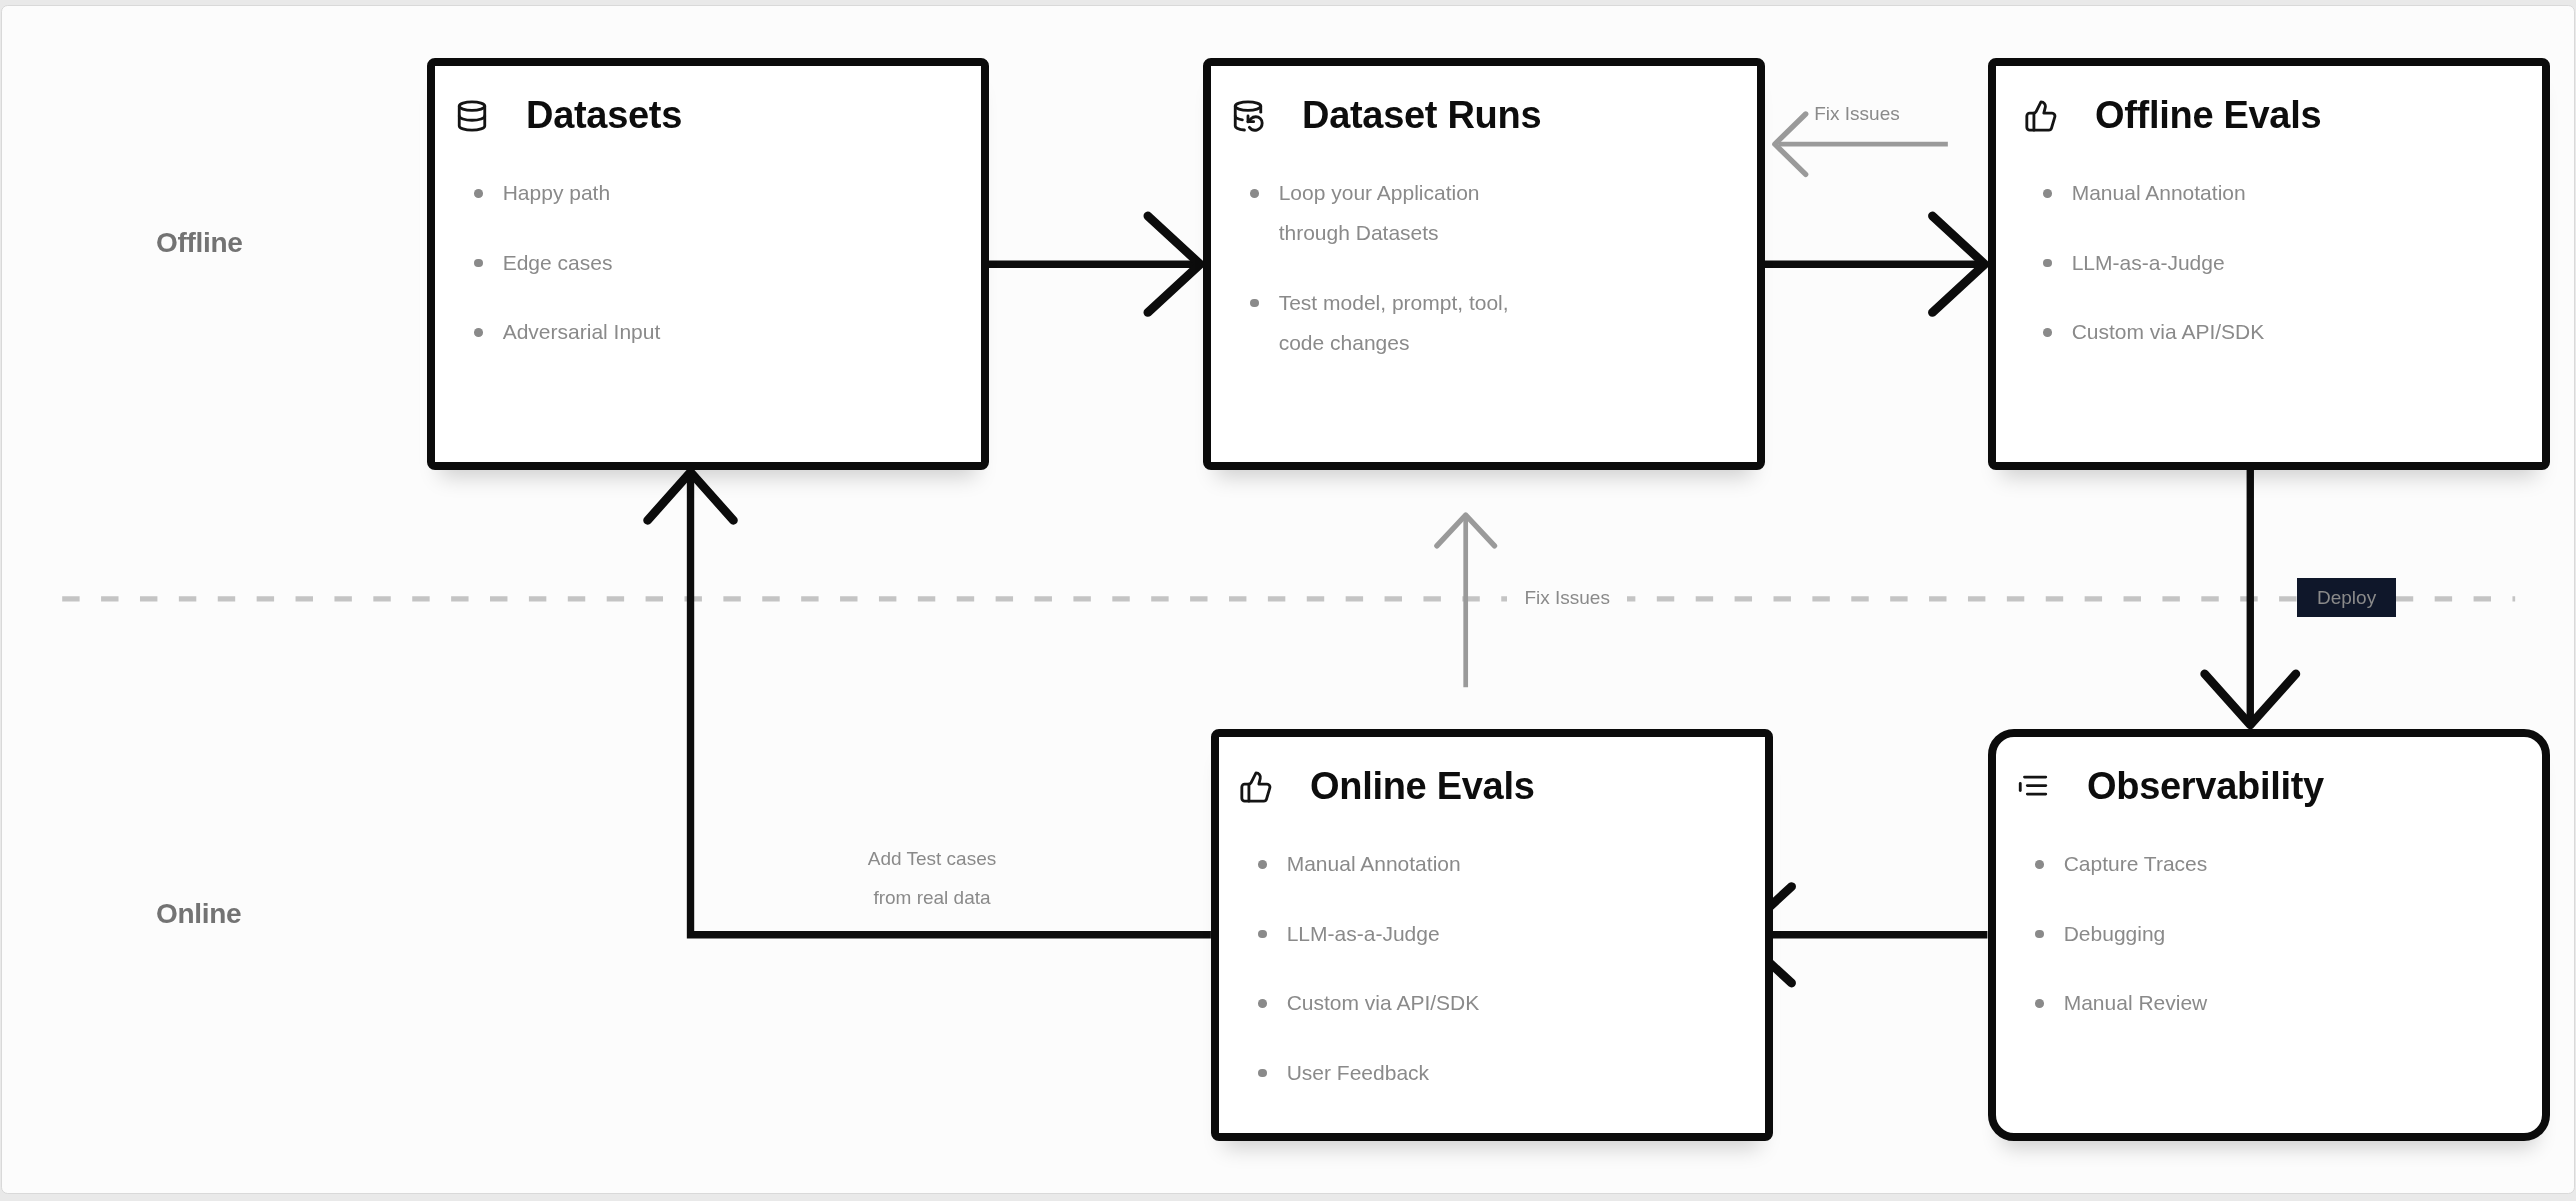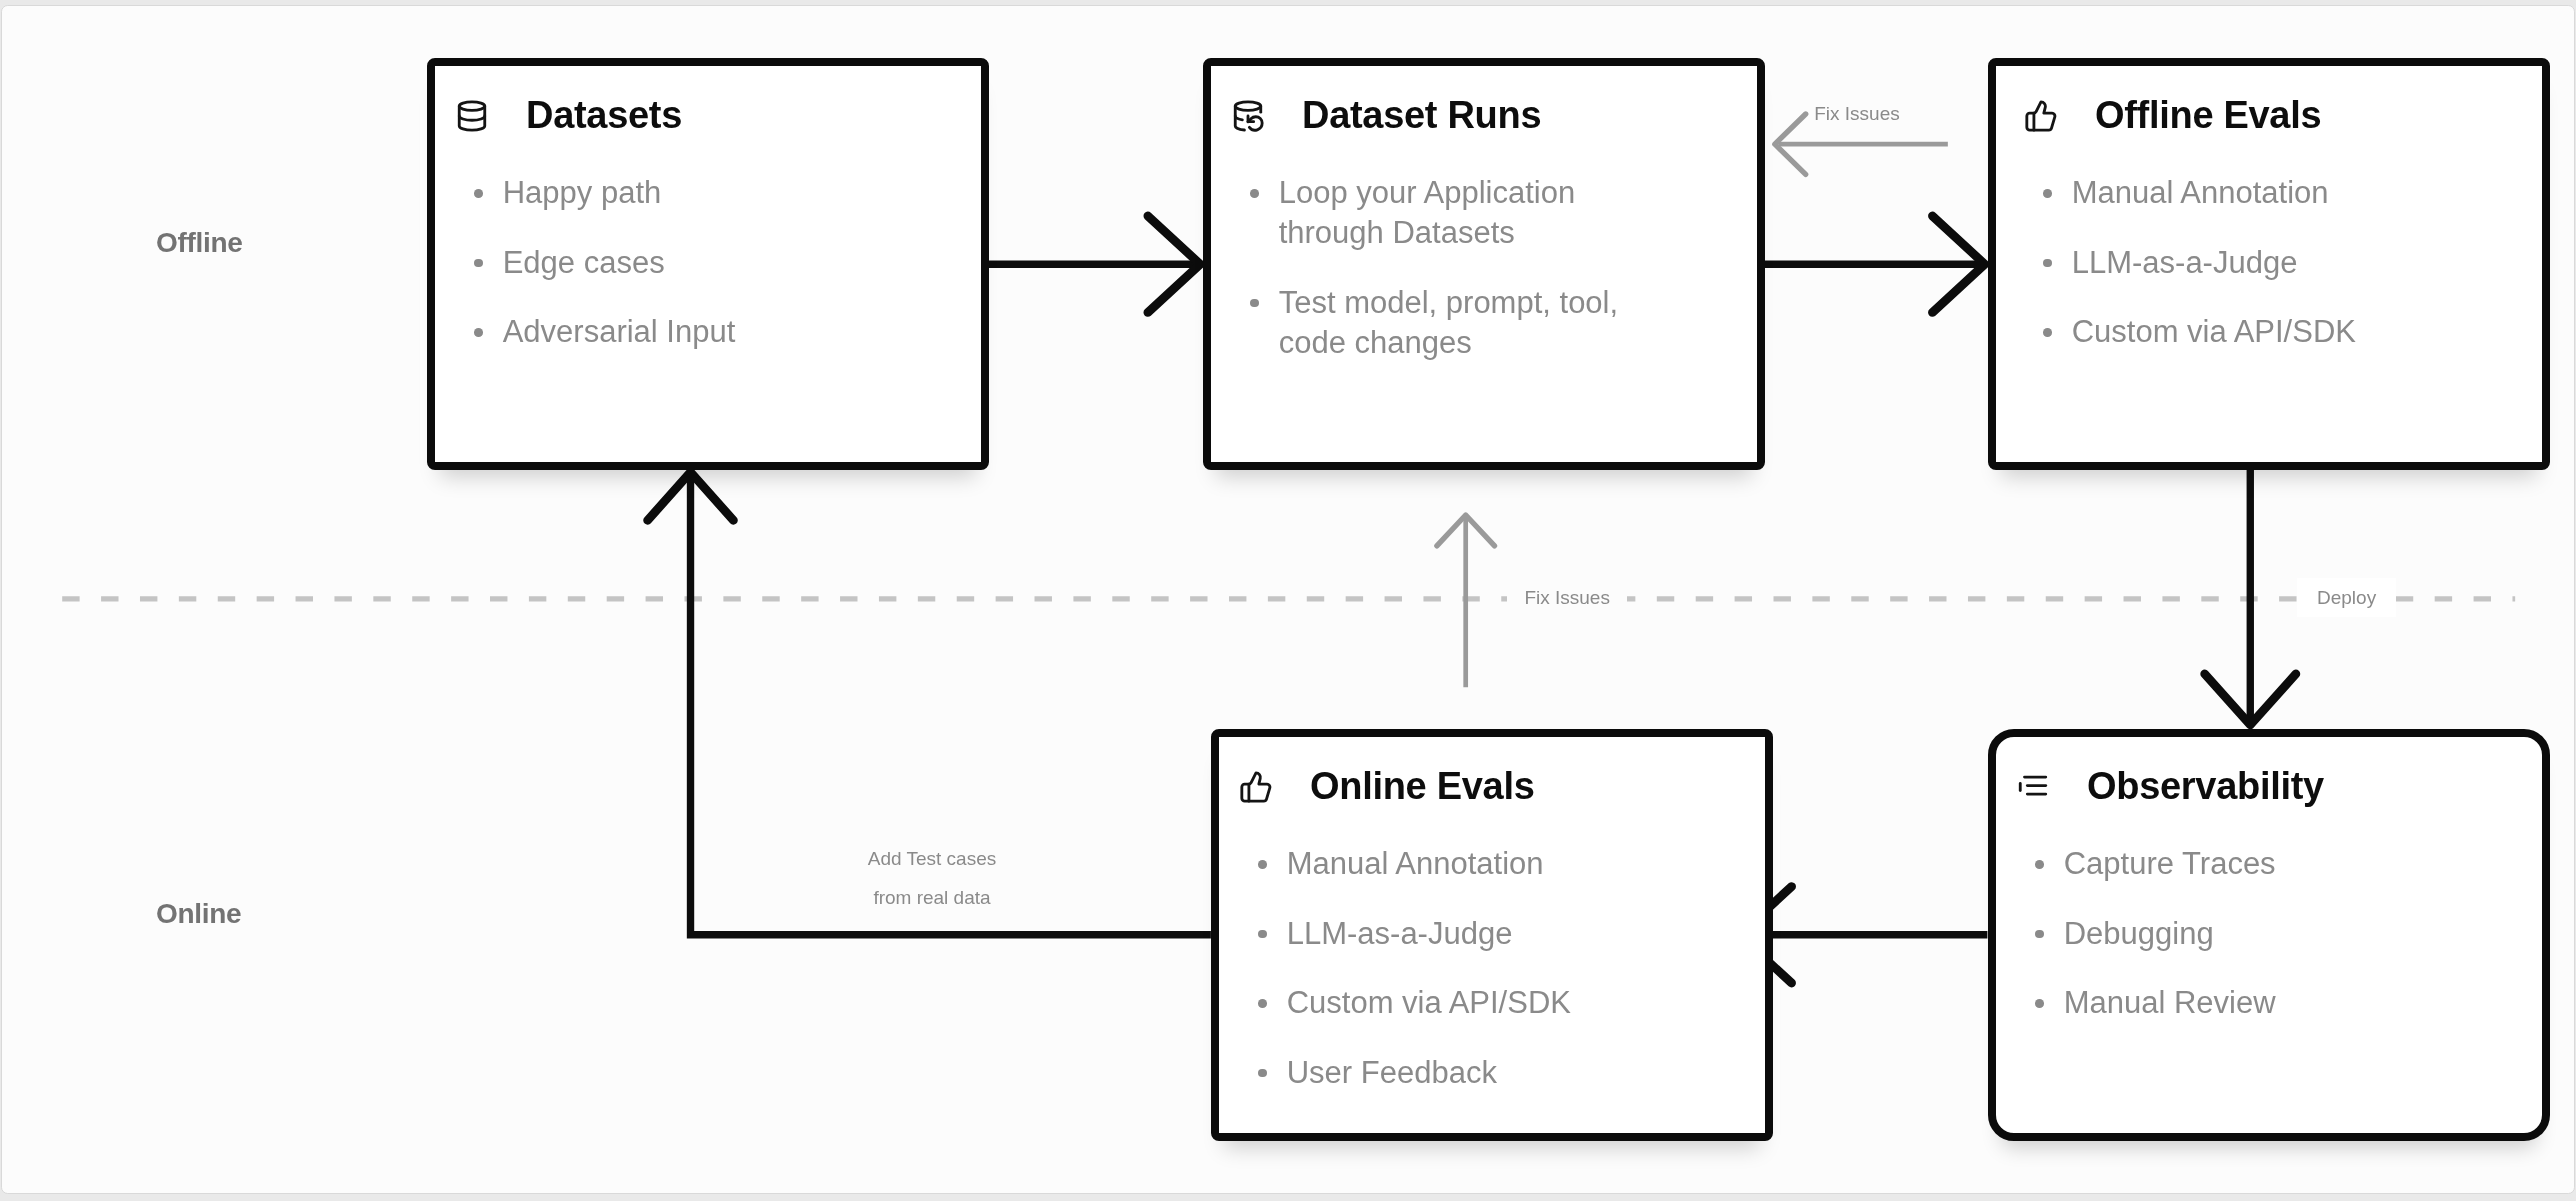--- a/index.html
+++ b/index.html
@@ -22,21 +22,21 @@
 
   
   #edges{position:absolute;left:0;top:0;z-index:2;pointer-events:none;}
 
   
   .edge-label{
     position:absolute;z-index:3;font-size:19px;color:#8a8a8a;line-height:39px;
     white-space:pre-line;
   }
   #label-fix-issues-top{left:1857px;top:94px;transform:translateX(-50%);}
-  #label-deploy{left:2297px;top:578px;background:#ffffff;padding:0 20px;}
+  #label-deploy{left:2297px;top:578px;background:#0f172a;padding:0 20px;}
   #label-fix-issues-middle{left:1507px;top:578px;background:#fcfcfc;padding:0 17.4px;}
   #label-add-test-cases{left:932px;top:839px;transform:translateX(-50%);text-align:center;}
 
   
   .node{
     position:absolute;z-index:4;width:562px;height:412px;box-sizing:border-box;
     background:#ffffff;border:8.7px solid #0b0b0b;border-radius:8px;
     padding:28px 27px 0 20px;
     box-shadow:0 20px 20px -13.4px rgba(0,0,0,0.18);
   }
@@ -48,21 +48,21 @@
 
   .node-heading{display:flex;align-items:center;gap:37px;}
   .node-heading svg{flex:0 0 auto;display:block;}
   .node-title{
     font-size:38px;font-weight:700;color:#0d0d0d;line-height:43px;
     letter-spacing:-0.3px;
   }
   .node ul{list-style:none;margin:36px 0 0;padding:0;}
   .node li{
     display:flex;align-items:flex-start;
-    font-size:31px;line-height:40px;color:#8a8a8a;margin:0 0 29.5px;
+    font-size:21px;line-height:40px;color:#8a8a8a;margin:0 0 29.5px;
   }
   .node li::before{
     content:"";flex:0 0 auto;width:8.7px;height:8.7px;border-radius:50%;
     background:#8a8a8a;margin:16px 20px 0 19px;
   }
   .node li span{white-space:pre-line;}
 </style>
 </head>
 <body>
 

